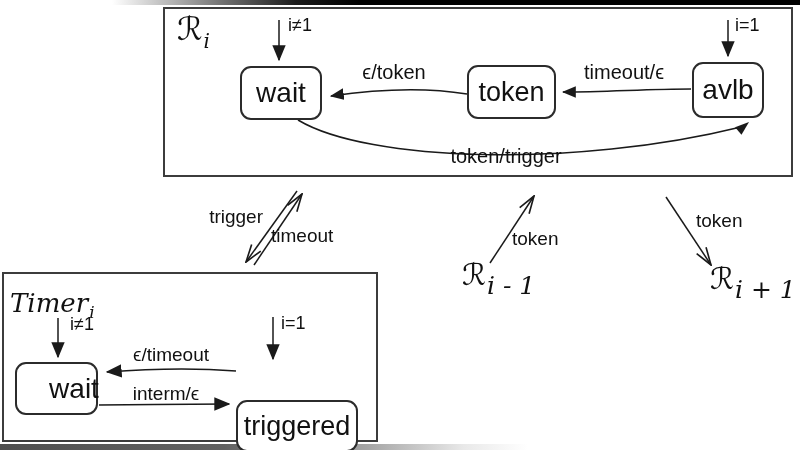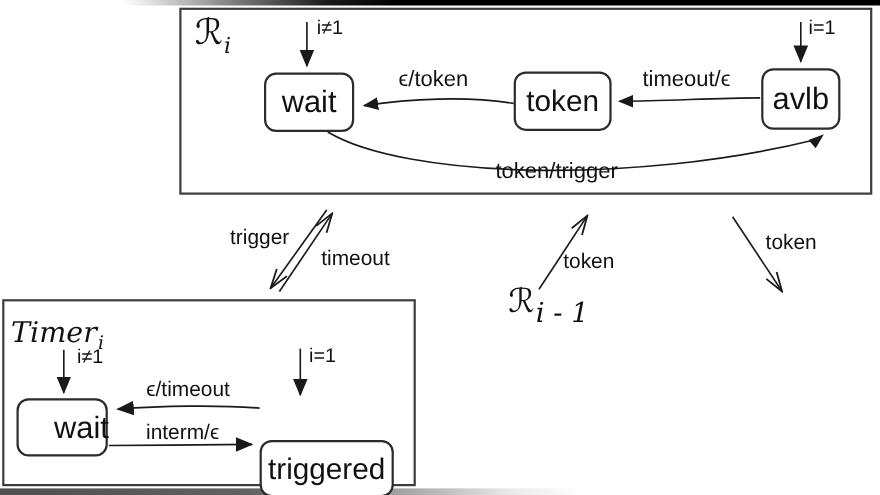--- a/index.html
+++ b/index.html
@@ -54,21 +54,21 @@
   .timer-name { font-family:"DejaVu Serif",serif; font-style:italic; font-size:26px; }
   .timer-name .sub { font-size:17px; position:relative; top:6px; font-style:italic; }
   
   .p-rname       { left:177px; top:13px; }
   .p-rinitL      { left:288px; top:16px; }
   .p-rinitR      { left:735px; top:16px; }
   .p-etoken      { left:394px; top:62px; }
   .p-timeouteps  { left:624px; top:62px; }
   .p-tokentrig   { left:506px; top:146px; }
   .p-trigger     { left:263px; top:207px; transform:translateX(-100%); }
-  .p-timeout     { left:292px; top:226px; }
+  .p-timeout     { left:271px; top:226px; }
   .p-tokenin     { left:512px; top:229px; }
   .p-tokenout    { left:696px; top:211px; }
   .p-prev        { left:462px; top:259px; }
   .p-next        { left:710px; top:263px; }
   .p-timername   { left:10px;  top:290px; }
   .p-tinitL      { left:70px;  top:315px; }
   .p-tinitR      { left:281px; top:314px; }
   .p-etimeout    { left:171px; top:345px; font-size:19px; }
   .p-triggereps  { left:166px; top:384px; font-size:19px; }
   svg line, svg path.edge { stroke:#1a1a1a; stroke-width:1.5; fill:none; }
@@ -150,14 +150,17 @@
   <div class="lbl edge-lbl p-triggereps">interm/ϵ</div>
 
   <div class="lbl chan-lbl p-trigger">trigger</div>
   <div class="lbl chan-lbl p-timeout">timeout</div>
   <div class="lbl chan-lbl p-tokenin">token</div>
   <div class="lbl chan-lbl p-tokenout">token</div>
 
   <div class="lbl name-lbl neighbor p-prev">
     <span class="scriptR">ℛ</span><span class="sub">i - 1</span>
   </div>
+  <div class="lbl name-lbl neighbor p-next">
+    <span class="scriptR">ℛ</span><span class="sub">i + 1</span>
+  </div>
 
 </div>
 
 </body></html>

